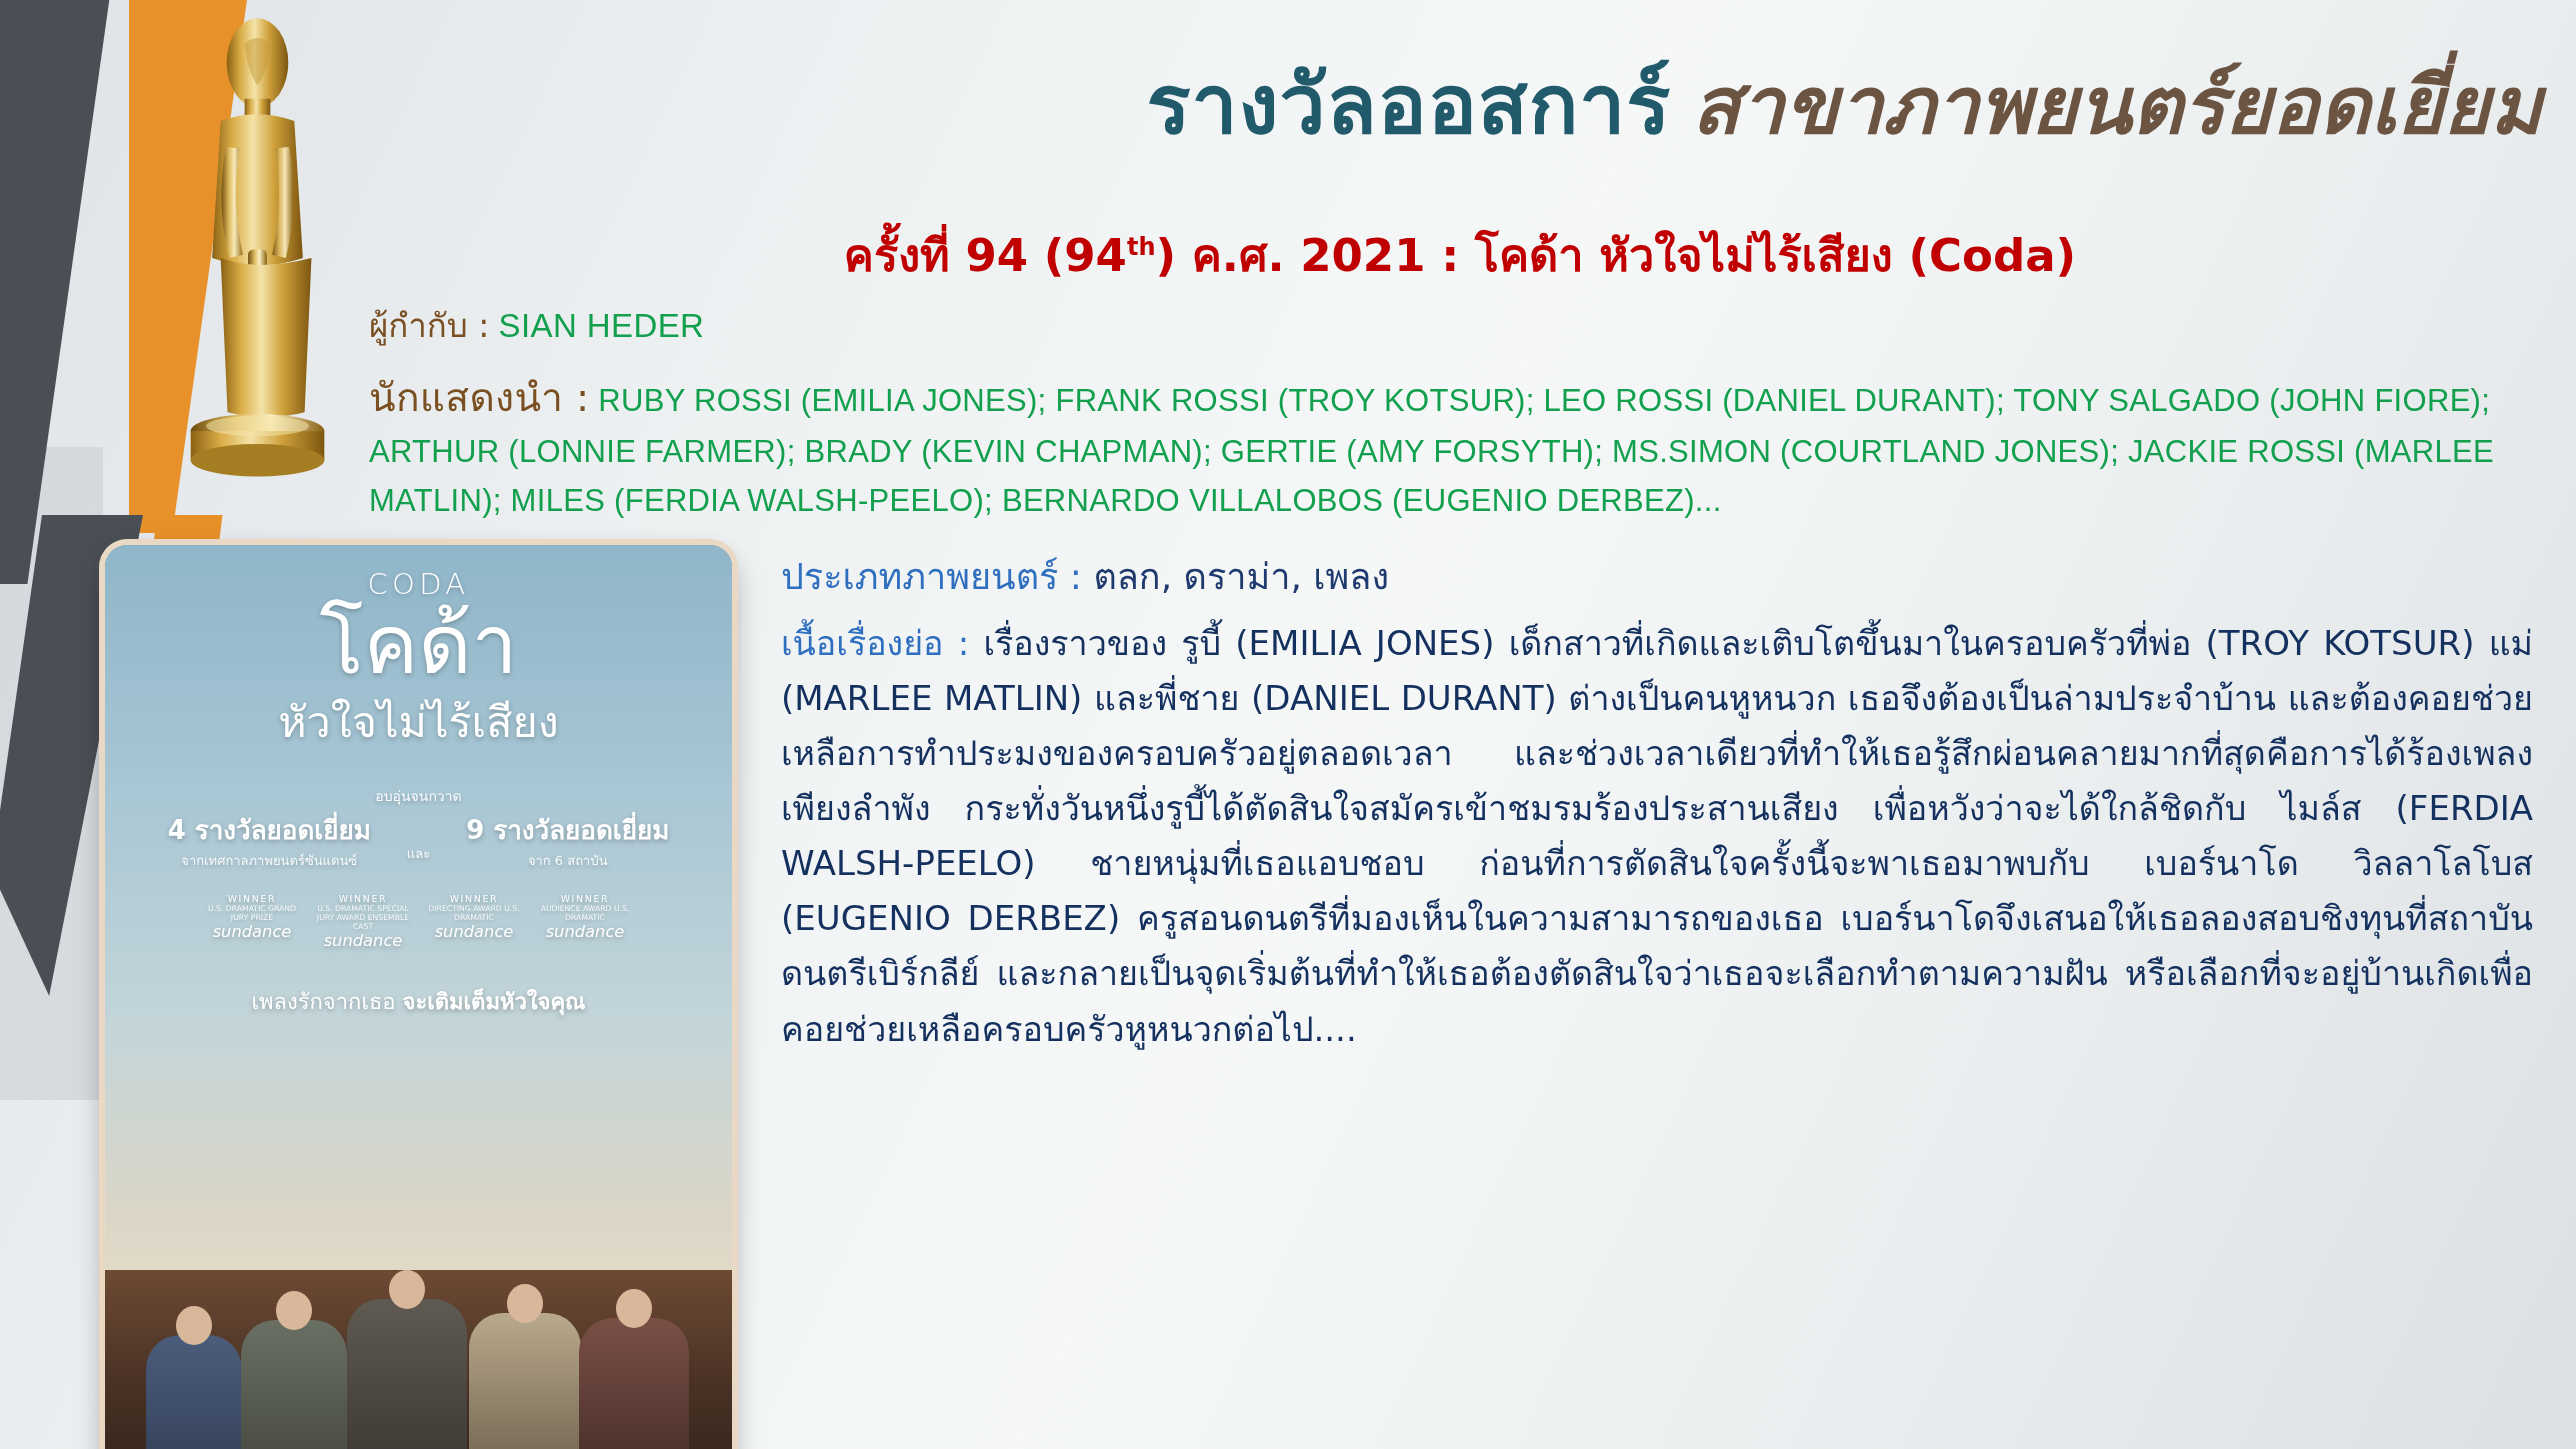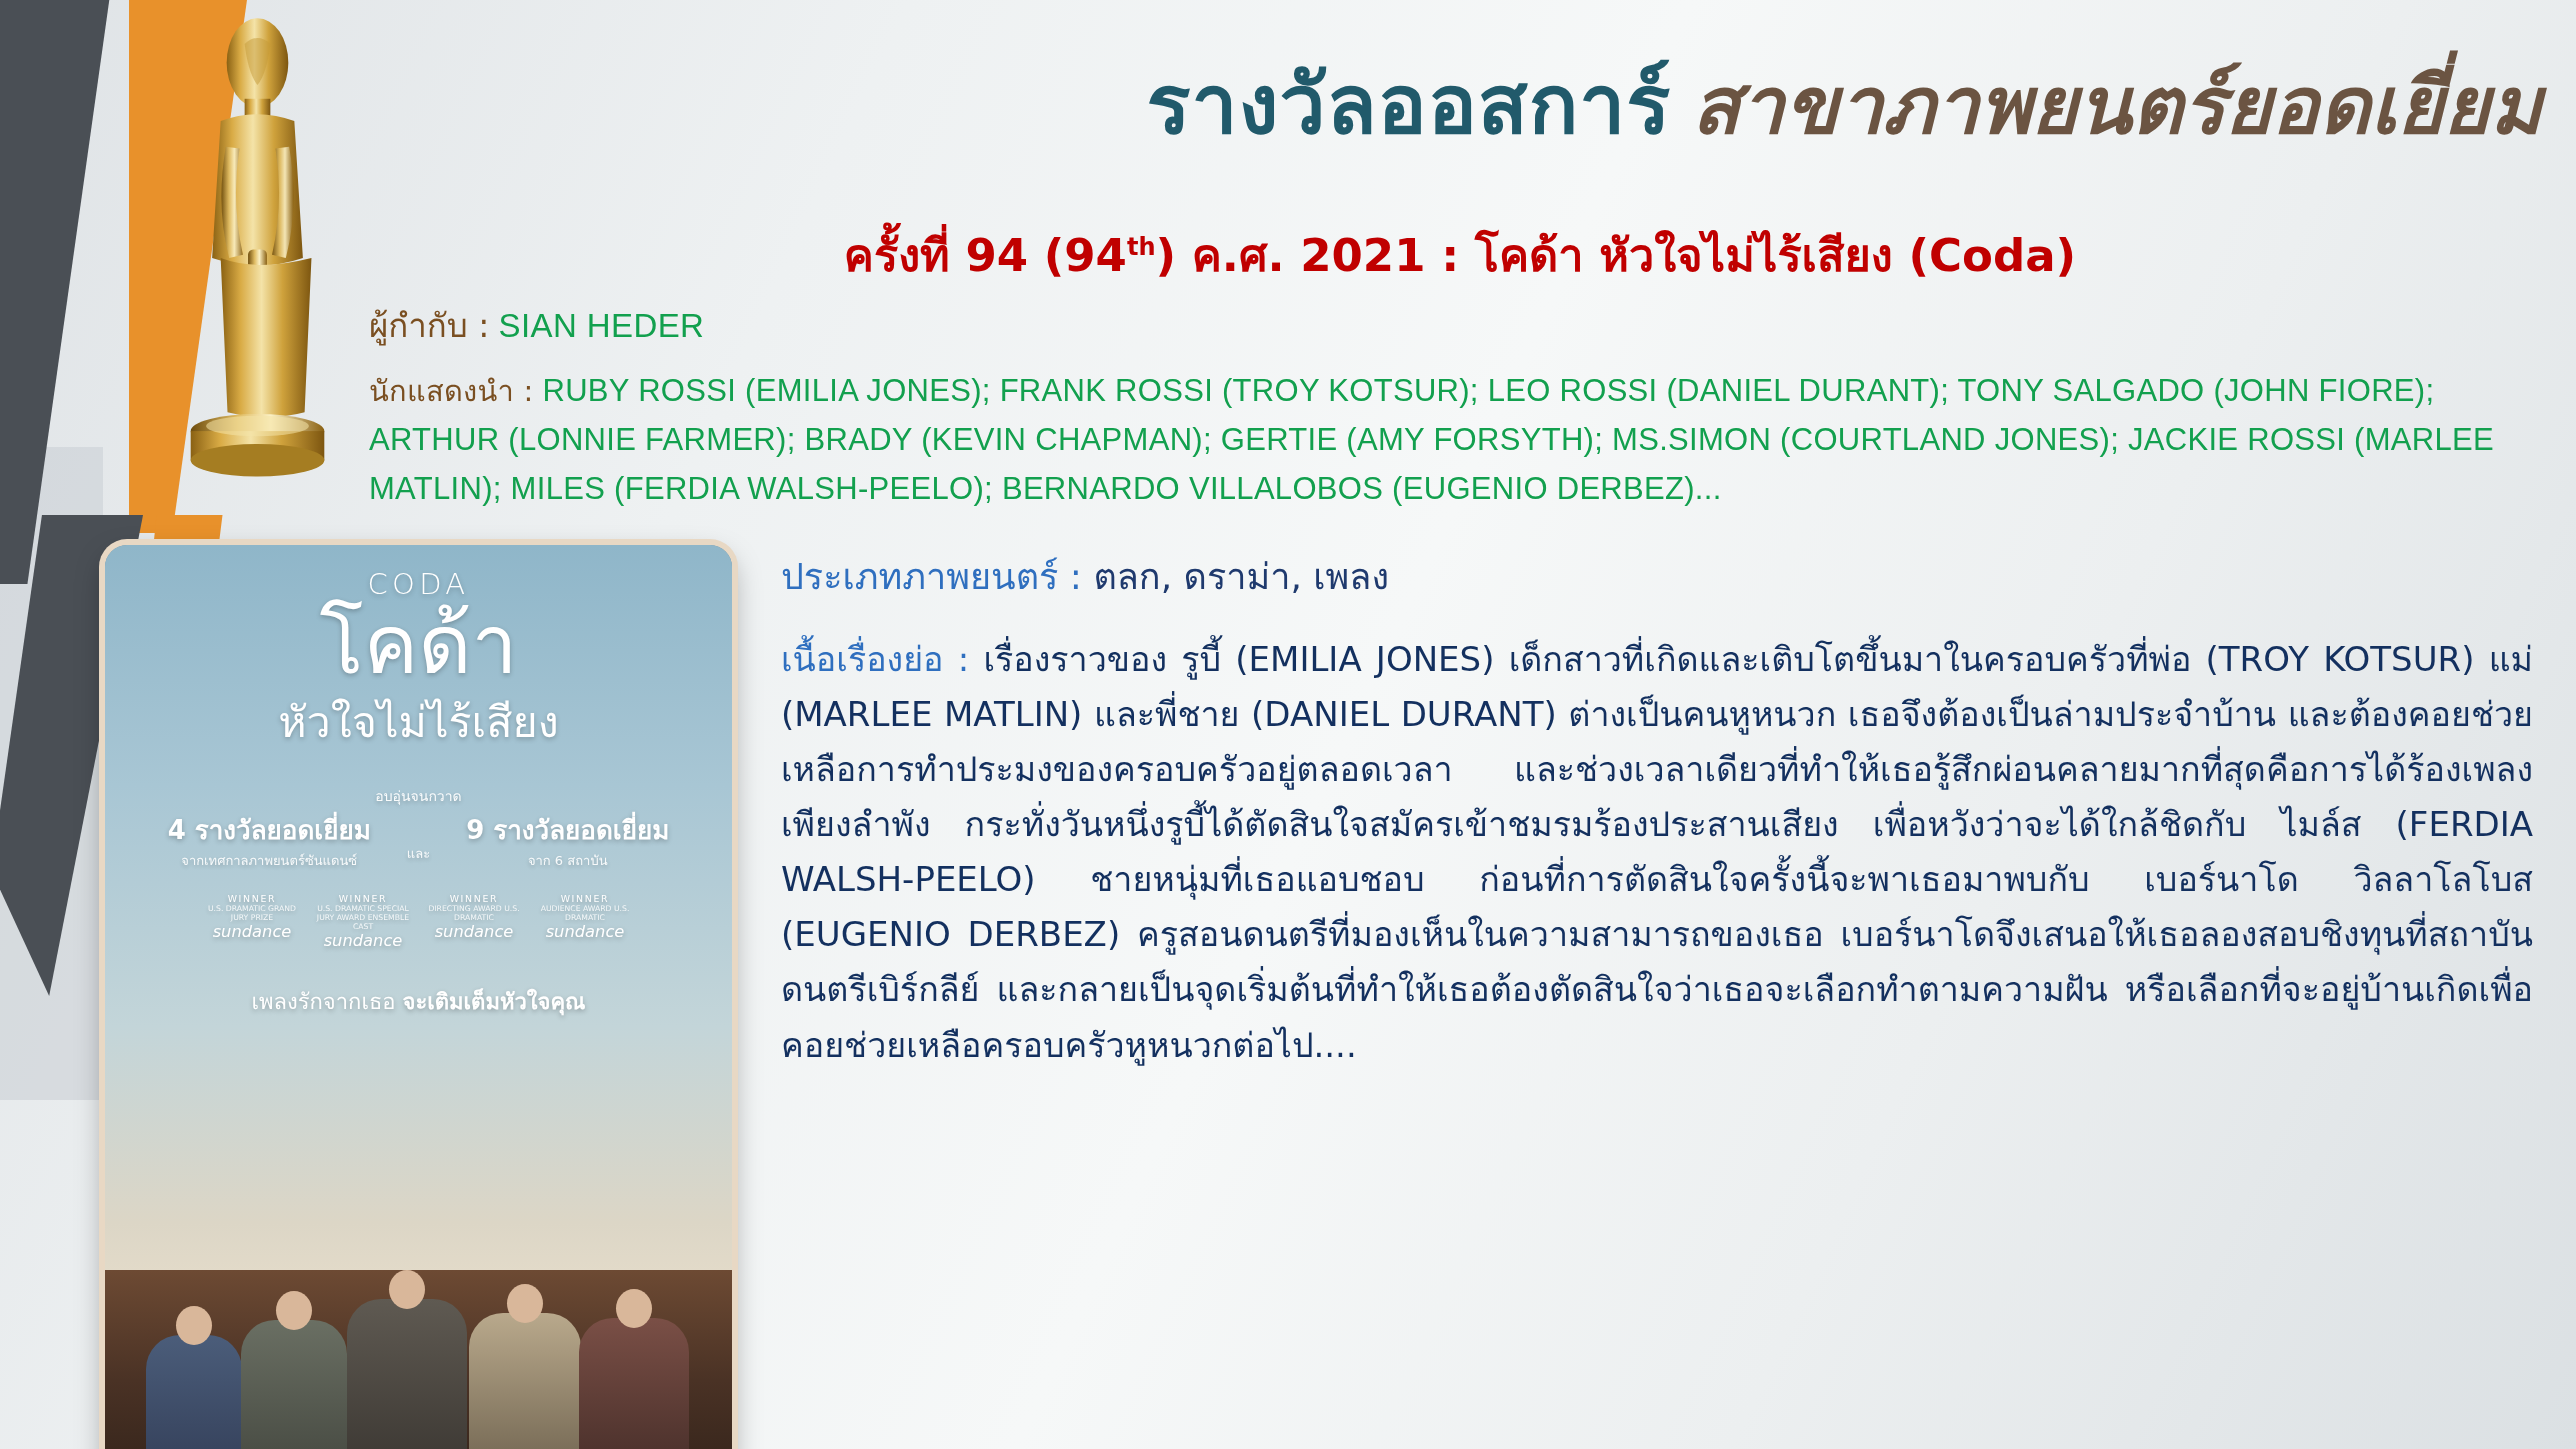--- a/index.html
+++ b/index.html
@@ -72,21 +72,21 @@
   .edition sup{font-size:24px;vertical-align:super;}
 
   
   .credits{position:absolute;left:369px;top:301px;width:2147px;}
   .cred-line{display:flex;align-items:flex-start;font-size:33px;line-height:1.52;}
   .cred-row{display:flex;justify-content:space-between;width:1872px;}
   .lbl{color:#7a4f21;font-weight:400;font-family:"DejaVu Sans","Liberation Sans",sans-serif;}
   .val{color:#12a04e;font-family:"Liberation Sans",sans-serif;letter-spacing:0.4px;}
   .cast-wrap{font-size:31px;line-height:1.58;color:#12a04e;width:2147px;
     font-family:"Liberation Sans",sans-serif;letter-spacing:0.3px;}
-  .cast-wrap .lbl{font-size:29px;}
+  .cast-wrap .lbl{font-size:39px;}
 
   
   .poster{
     position:absolute;left:105px;top:545px;width:627px;height:1094px;
     border-radius:22px;overflow:hidden;
     box-shadow:0 0 0 6px #e8d8c4, 0 12px 29px rgba(0,0,0,.35);
     background:#6f93a8;
   }
   .poster-sky{
     position:absolute;inset:0;
@@ -130,21 +130,21 @@
   .pt-aw-sm{font-size:13px;opacity:.9;}
   .pt-and{font-size:13px;opacity:.9;padding-bottom:6.9px;}
   .laurels{display:flex;justify-content:center;gap:17px;margin-top:22px;}
   .laurel{width:94px;text-align:center;color:#fff;}
   .laurel .lw{font-size:9.4px;letter-spacing:1.7px;}
   .laurel .ln{font-size:7.7px;opacity:.85;}
   .laurel .ls{font-size:16.3px;font-style:italic;}
 
   
   .synopsis{position:absolute;left:781px;top:550px;width:1752px;color:#1f3a6e;}
-  .genre{font-size:36px;line-height:1.5;margin-bottom:28px;
+  .genre{font-size:36px;line-height:1.5;margin-bottom:12px;
     font-family:"DejaVu Sans","Liberation Sans",sans-serif;}
   .genre .g-lbl{color:#2f6fbf;}
   .body-txt{
     font-size:34px;line-height:1.62;text-align:justify;color:#13305f;
     font-family:"DejaVu Sans","Liberation Sans",sans-serif;
   }
   .body-txt .s-lbl{color:#2f6fbf;}
 </style>
 </head>
 <body>

